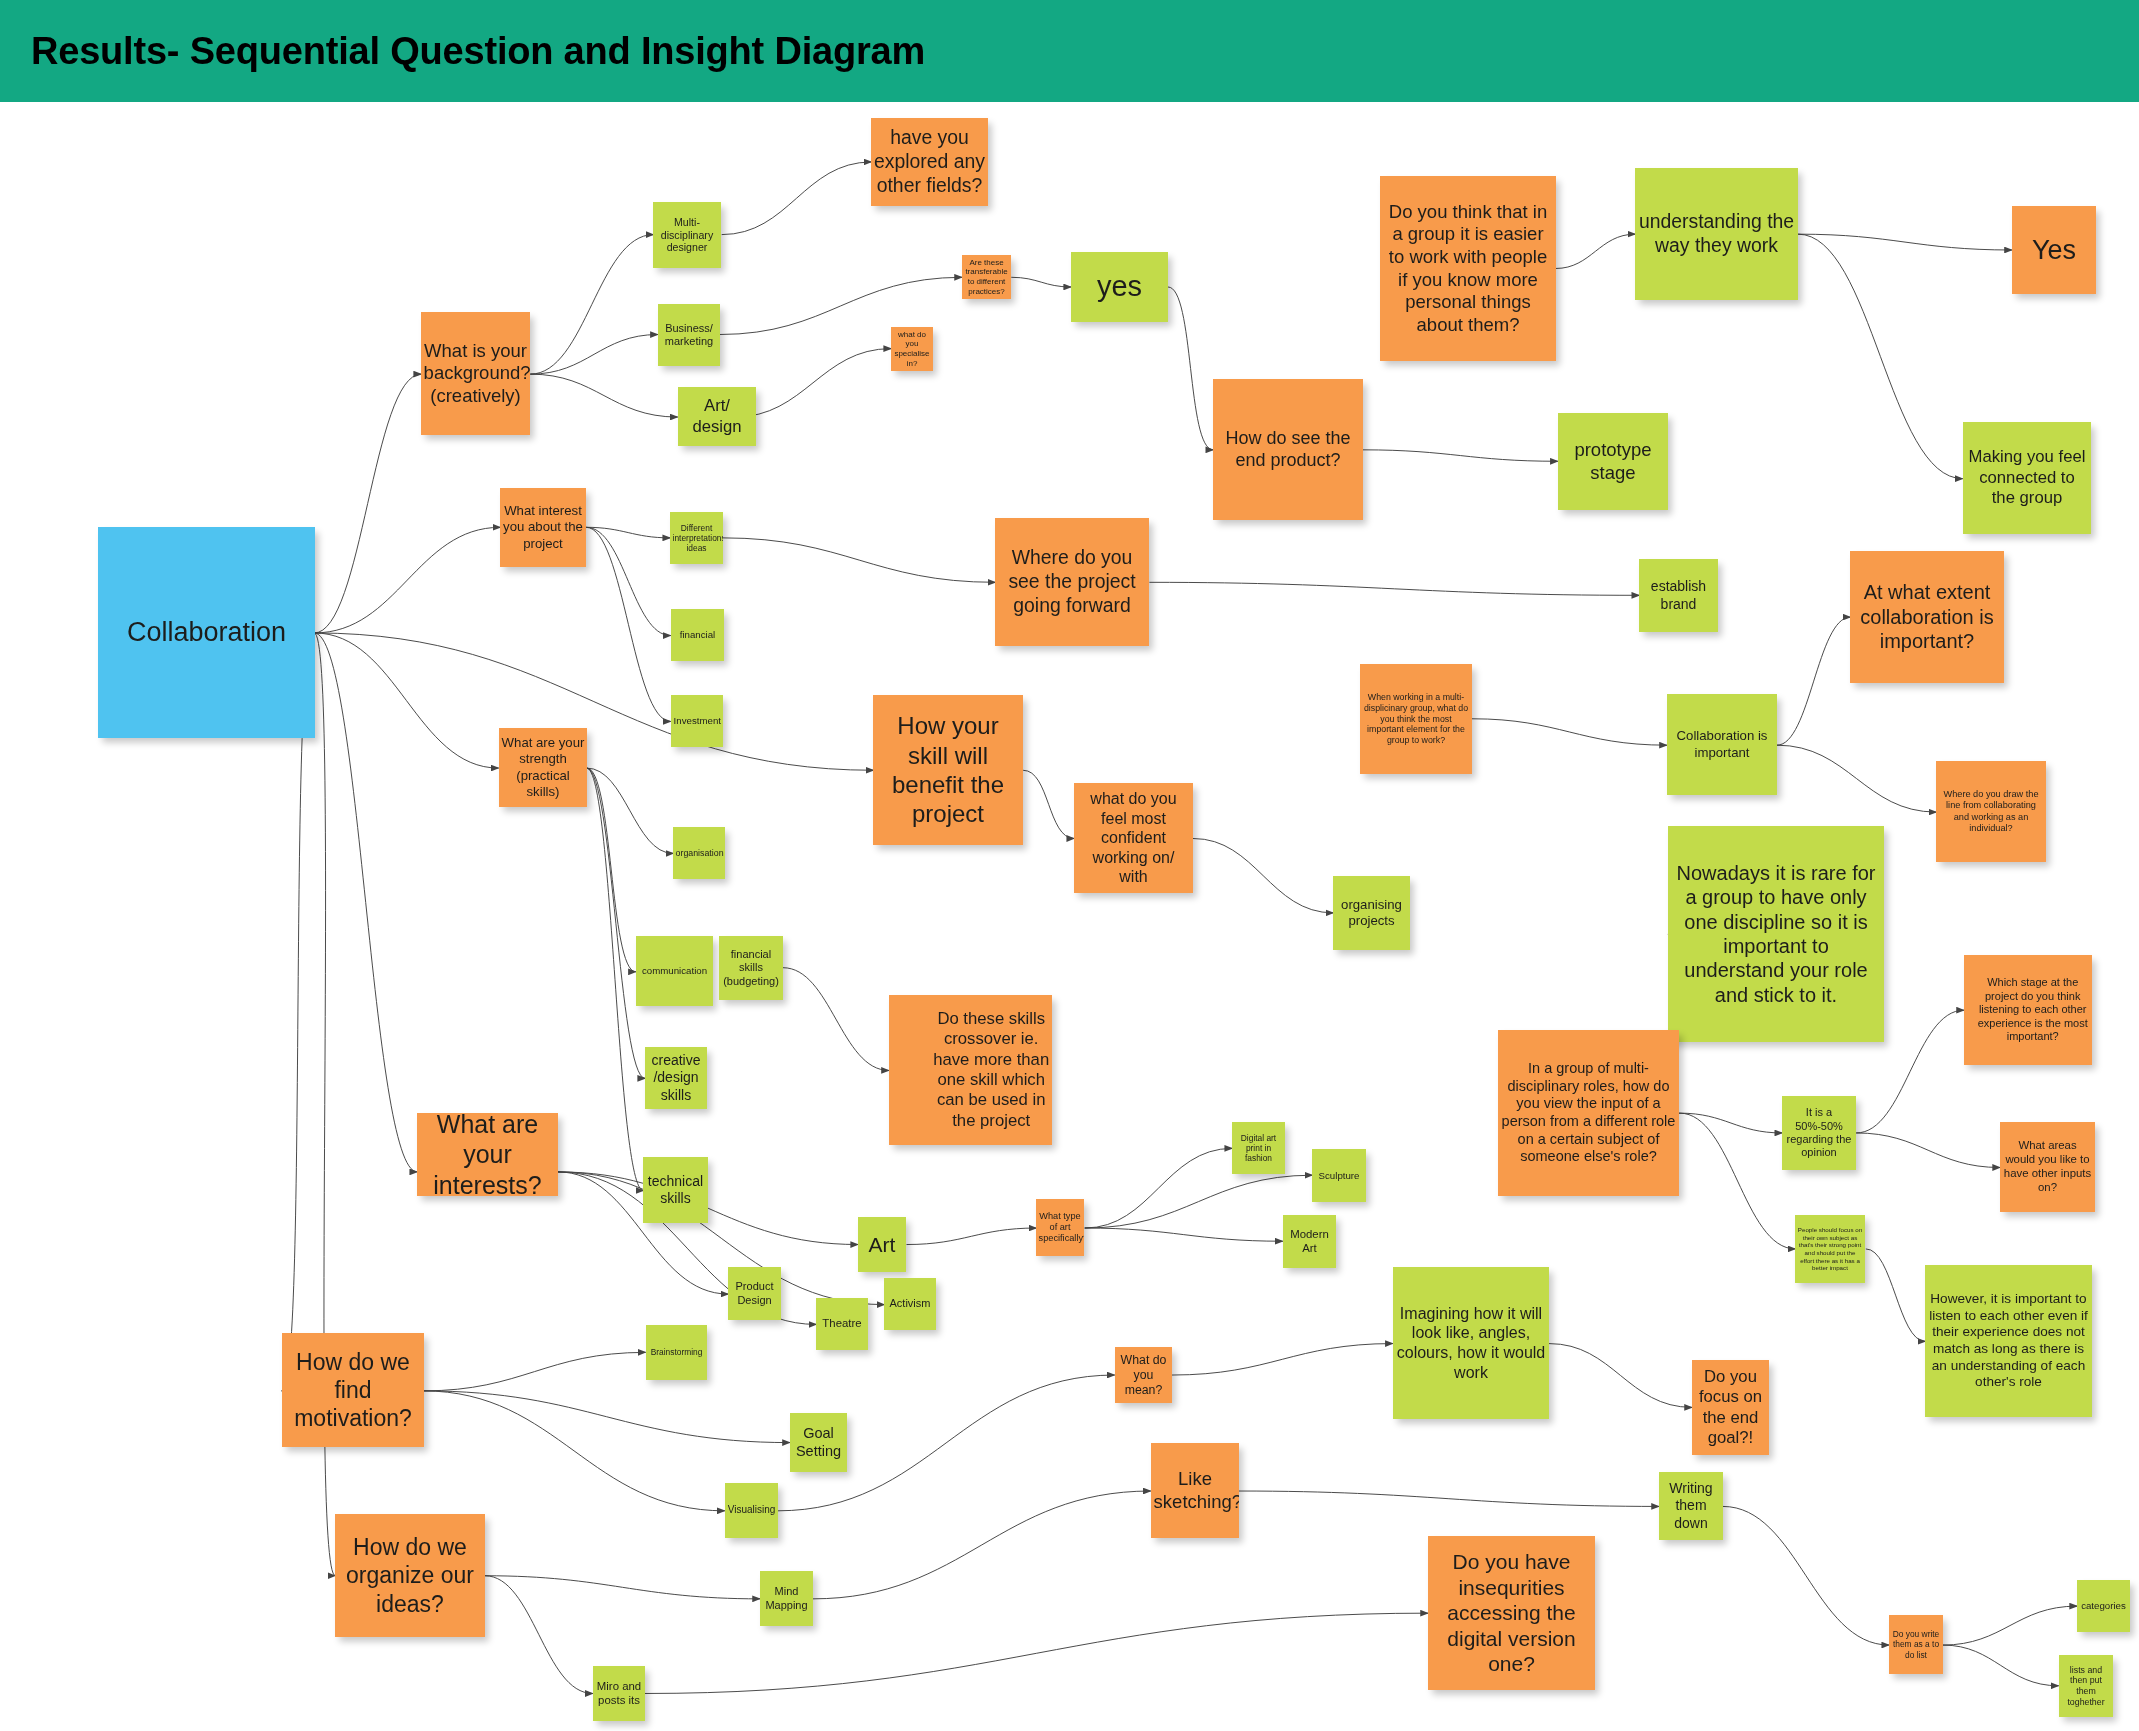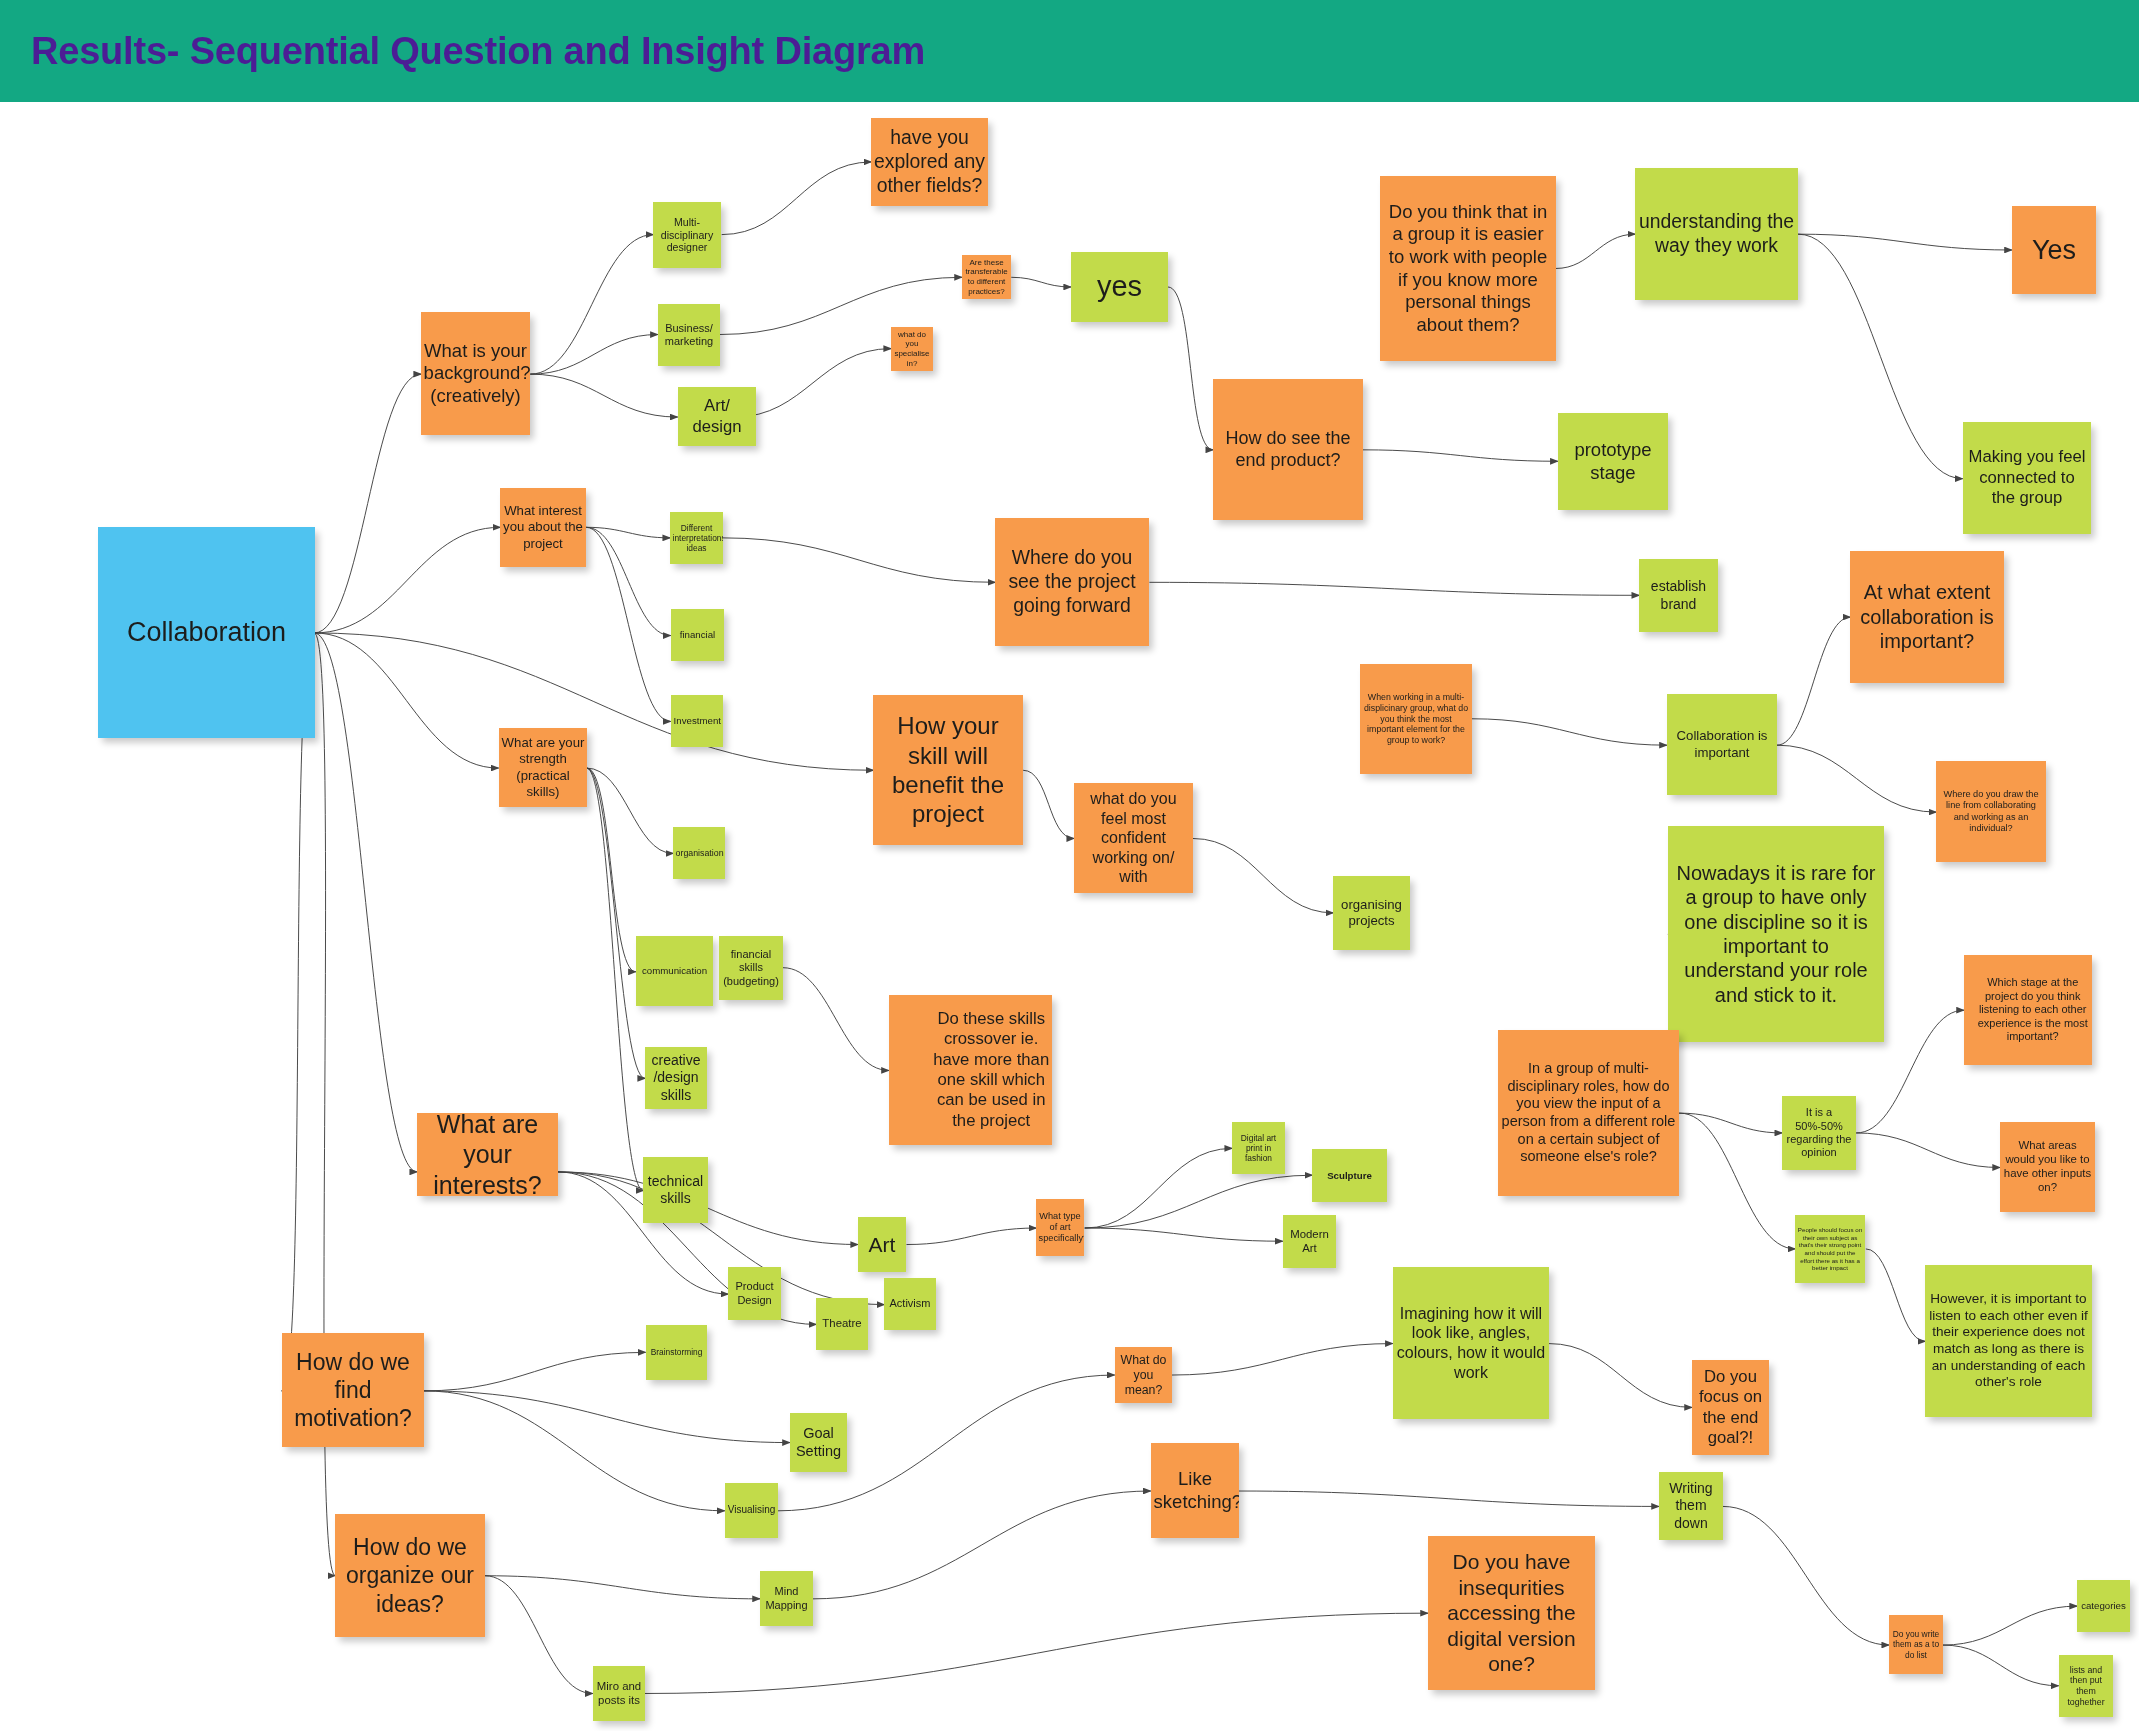--- a/index.html
+++ b/index.html
@@ -22,21 +22,21 @@
     width: 2140px;
     height: 102px;
     background: #13A883;
     display: flex;
     align-items: center;
   }
   #header-title {
     margin-left: 31px;
     font-size: 38px;
     font-weight: bold;
-    color: #4c1d95;
+    color: #000000;
     font-family: "Liberation Sans", sans-serif;
     letter-spacing: -0.2px;
   }
   #edges {
     position: absolute;
     left: 0; top: 0;
     width: 2140px; height: 1732px;
     pointer-events: none;
     z-index: 1;
   }
@@ -254,21 +254,21 @@
       </div>
       <div class="note green" style="left: 1782px; top: 1096px; width: 74px; height: 74px; font-size: 11px;">
         <span>It is a 50%-50% regarding the opinion</span>
       </div>
       <div class="note orange" style="left: 2000px; top: 1122px; width: 95px; height: 90px; font-size: 11.4px;">
         <span>What areas would you like to have other inputs on?</span>
       </div>
       <div class="note green" style="left: 1232px; top: 1122px; width: 53px; height: 52px; font-size: 8.4px;">
         <span>Digital art print in fashion</span>
       </div>
-      <div class="note green" style="left: 1312px; top: 1149px; width: 75px; height: 53px; font-size: 9.7px; font-weight: bold;">
+      <div class="note green" style="left: 1312px; top: 1149px; width: 54px; height: 53px; font-size: 9.7px;">
         <span>Sculpture</span>
       </div>
       <div class="note green" style="left: 643px; top: 1157px; width: 65px; height: 66px; font-size: 14px;">
         <span>technical skills</span>
       </div>
       <div class="note green" style="left: 1283px; top: 1215px; width: 53px; height: 53px; font-size: 11.4px;">
         <span>Modern Art</span>
       </div>
       <div class="note orange" style="left: 417px; top: 1113px; width: 141px; height: 83px; font-size: 25px;">
         <span>What are your interests?</span>

